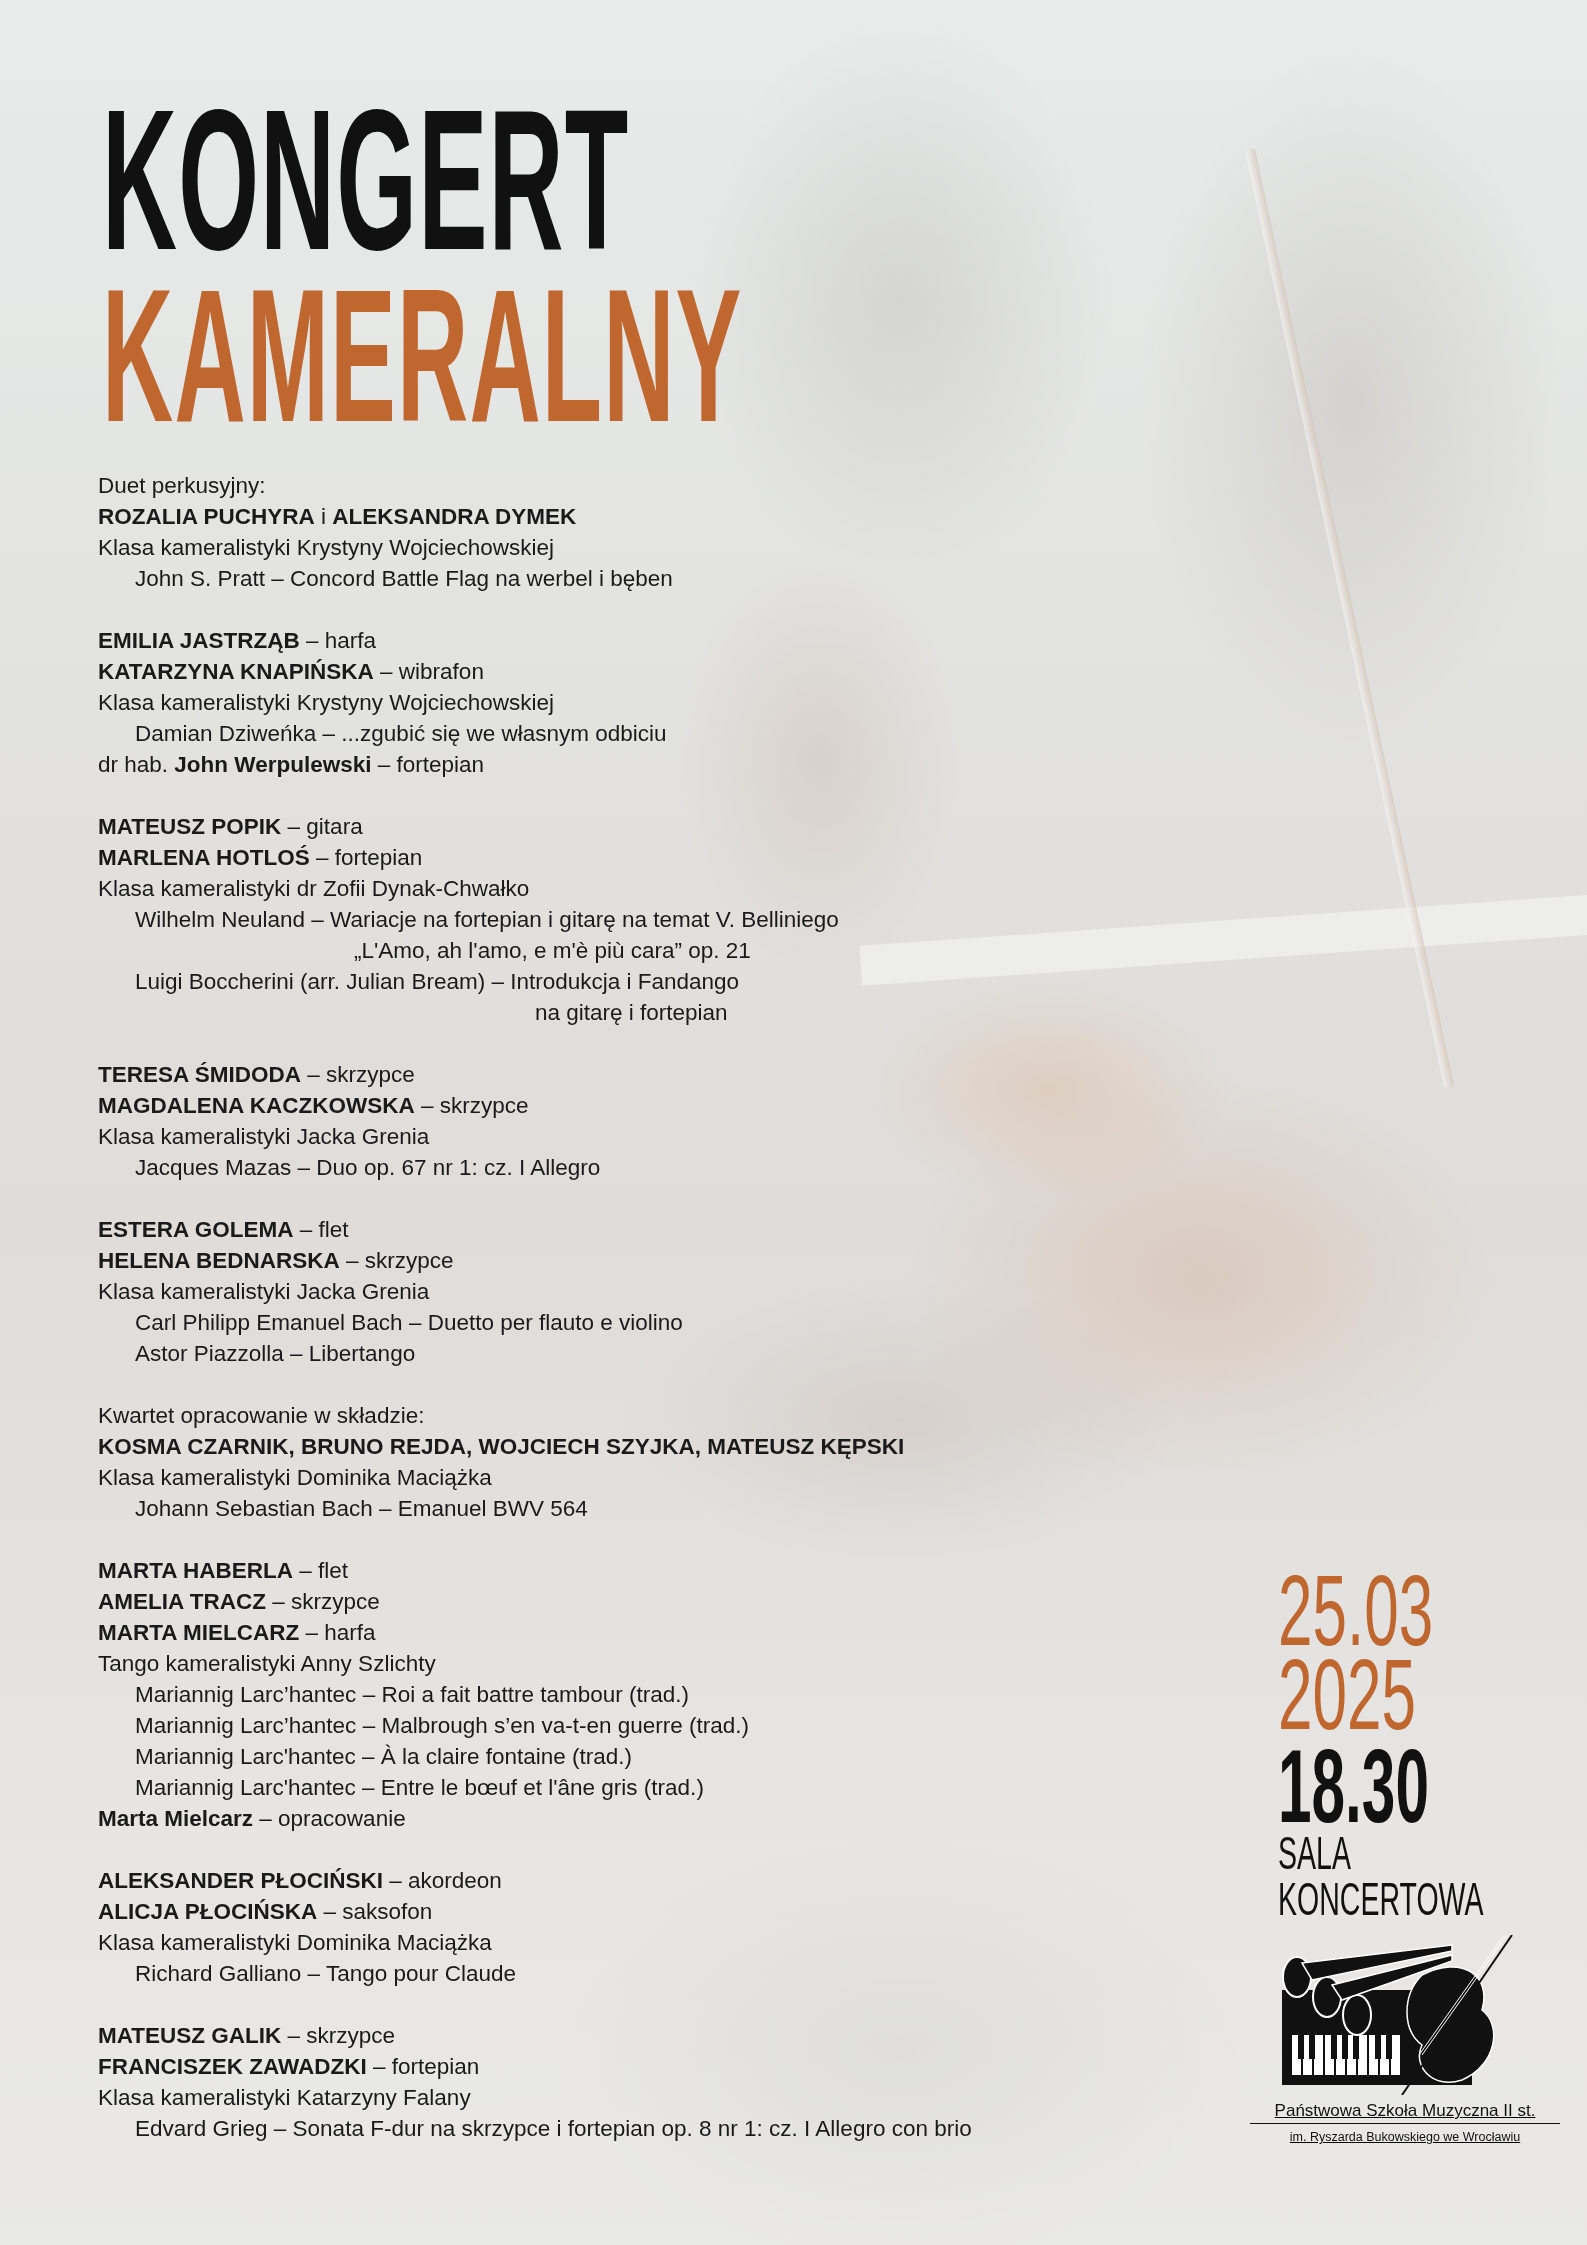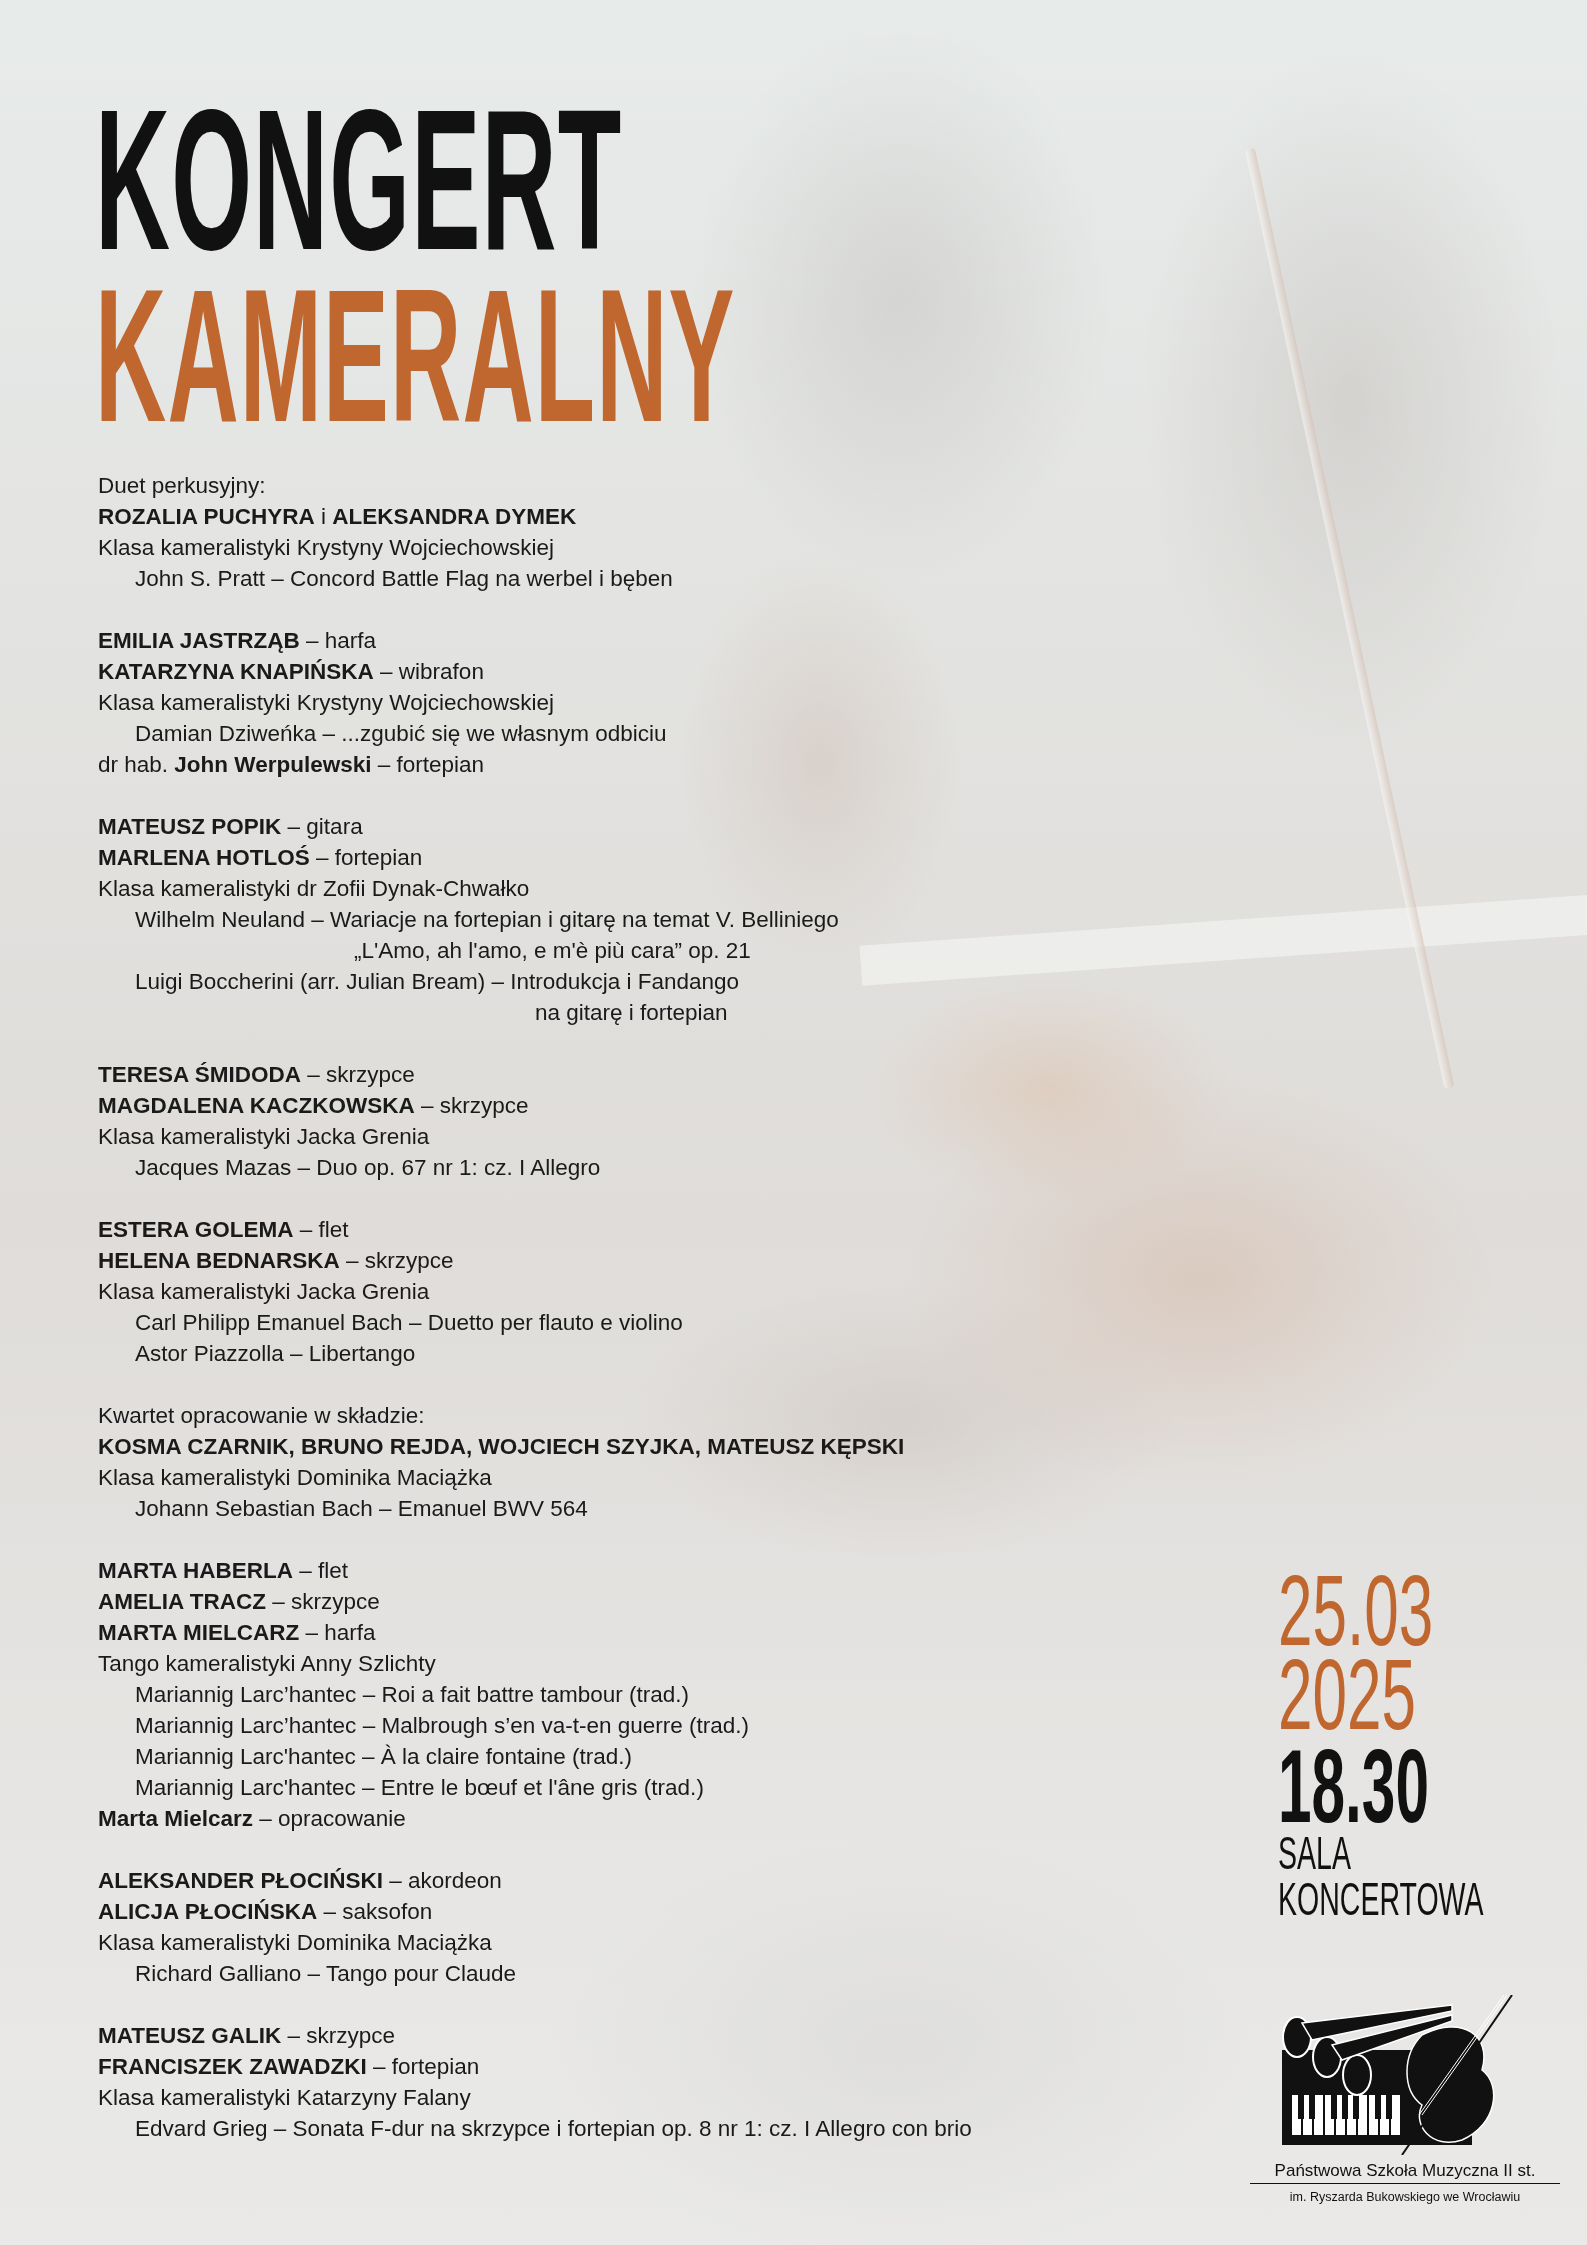--- a/index.html
+++ b/index.html
@@ -26,21 +26,21 @@
     background:linear-gradient(90deg, rgba(255,255,255,0.6), rgba(200,170,150,0.6));
     transform:rotate(-12deg); transform-origin:top left; border-radius:4px;
   }
   .rail {
     position:absolute; left:860px; top:920px; width:740px; height:40px;
     background:rgba(255,255,255,0.55); transform:rotate(-4deg);
   }
   .veil { position:absolute; inset:0; background:rgba(235,235,233,0.35); }
 
   .title {
-    position:absolute; left:95px; top:80px;
+    position:absolute; left:102px; top:80px;
     font-family:"Liberation Sans", sans-serif; font-weight:bold;
     line-height:1; letter-spacing:2px;
   }
   .title .t1 { display:block; font-size:200px; color:#111; transform:scaleX(0.52); transform-origin:left top; height:190px; }
   .title .t2 { display:block; font-size:190px; color:#c0672f; transform:scaleX(0.52); transform-origin:left top; margin-top:-10px; }
 
   .program {
     position:absolute; left:98px; top:470px; width:1100px;
     font-size:22.5px; line-height:31px; color:#1a1a1a;
   }
@@ -53,21 +53,21 @@
   .indent3 { padding-left:437px; }
 
   .date {
     position:absolute; left:1278px; top:1560px; line-height:1;
     font-family:"Liberation Sans", sans-serif;
   }
   .date .d { display:block; font-size:100px; color:#c0672f; transform:scaleX(0.62); transform-origin:left top; height:84px; }
   .date .tm { display:block; font-size:104px; color:#111; font-weight:bold; transform:scaleX(0.58); transform-origin:left top; height:92px; margin-top:6px; }
   .date .hall { display:block; font-size:46px; color:#111; transform:scaleX(0.62); transform-origin:left top; margin-top:4px; }
 
-  .logo { position:absolute; left:1250px; top:1995px; width:310px; }
+  .logo { position:absolute; left:1250px; top:1935px; width:310px;text-decoration:underline; }
   .logo svg { display:block; margin-left:22px; }
   .school1 {
     display:block; font-size:17px; color:#111; text-align:center;
     border-bottom:1.5px solid #111; padding-bottom:2px; margin-top:6px;
   }
   .school2 { display:block; font-size:12.5px; color:#111; text-align:center; margin-top:6px; }
 </style>
 </head>
 <body>
 

